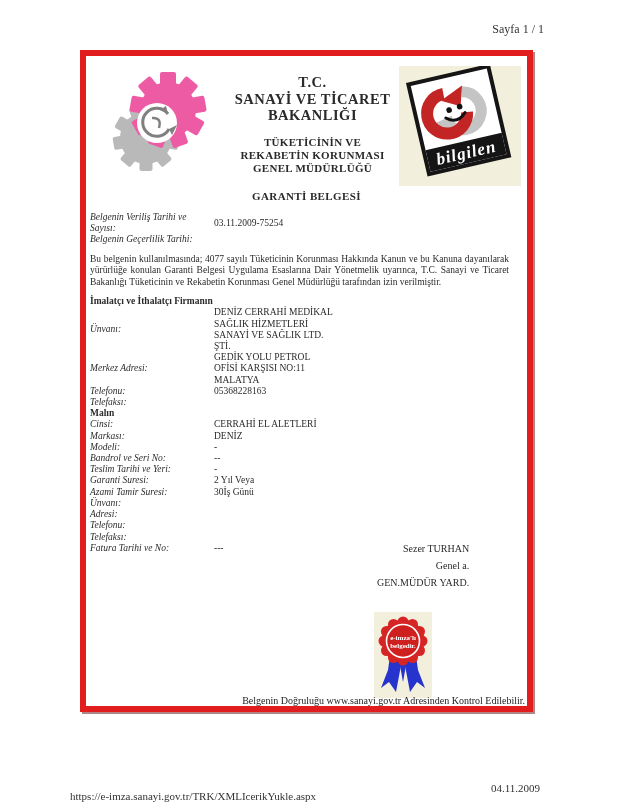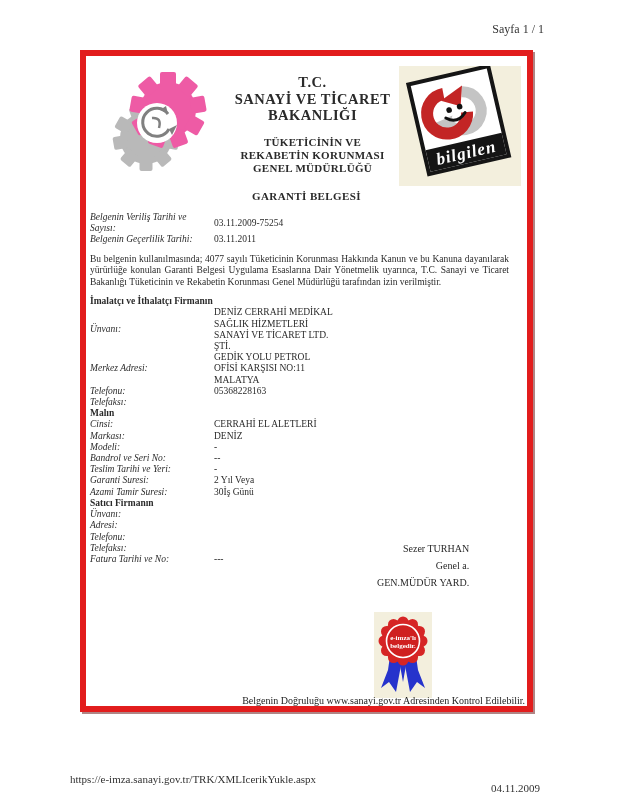--- a/index.html
+++ b/index.html
@@ -22,21 +22,21 @@
   .fields{padding:10px 8px 0 4px;font-size:9.5px;line-height:1.18;}
   .frow{display:flex;align-items:center;}
   .flabel{width:124px;flex:0 0 124px;font-style:italic;}
   .fvalue{flex:1;}
   .sect{font-weight:bold;}
   .legal{margin:8px 8px 7px 0;text-align:justify;line-height:1.25;padding-right:2px;}
   .sig-block{position:absolute;left:291px;top:488px;font-size:10px;line-height:1.0;}
   .sig-block div{margin-bottom:7px;text-align:right;}
   .badge{position:absolute;left:288px;top:556px;}
   .verify-note{position:absolute;right:2px;bottom:0;font-size:10px;color:#222;font-family:Liberation Serif, serif;}
-  .footer-url{position:absolute;left:70px;bottom:17px;font-size:11px;color:#333;}
+  .footer-url{position:absolute;left:70px;bottom:0;font-size:11px;color:#333;}
   .footer-date{position:absolute;right:80px;bottom:8px;font-size:11px;color:#333;}
   .logo{flex:0 0 auto;}
   svg text{font-family:"Liberation Serif","DejaVu Serif",serif;}
 </style>
 </head>
 <body>
 
 <div class="sheet-label">Sayfa 1 / 1</div>
 
 <div class="doc-box">
@@ -115,33 +115,32 @@
   <div class="doc-title">GARANTİ BELGESİ</div>
 
   <div class="fields">
 
     <div class="frow">
       <div class="flabel">Belgenin Veriliş Tarihi ve Sayısı:</div>
       <div class="fvalue">03.11.2009-75254</div>
     </div>
     <div class="frow">
       <div class="flabel">Belgenin Geçerlilik Tarihi:</div>
-      <div class="fvalue">03.11.2011</div>
     </div>
 
     <div class="legal">Bu belgenin kullanılmasında; 4077 sayılı Tüketicinin Korunması Hakkında Kanun ve bu Kanuna dayanılarak yürürlüğe konulan Garanti Belgesi Uygulama Esaslarına Dair Yönetmelik uyarınca, T.C. Sanayi ve Ticaret Bakanlığı Tüketicinin ve Rekabetin Korunması Genel Müdürlüğü tarafından izin verilmiştir.</div>
 
     <div class="sect">İmalatçı ve İthalatçı Firmanın</div>
 
     <div class="frow">
       <div class="flabel">Ünvanı:</div>
       <div class="fvalue">
         <div>DENİZ CERRAHİ MEDİKAL</div>
         <div>SAĞLIK HİZMETLERİ</div>
-        <div>SANAYİ VE TİCARET LTD.</div>
+        <div>SANAYİ VE SAĞLIK LTD.</div>
         <div>ŞTİ.</div>
       </div>
     </div>
     <div class="frow">
       <div class="flabel">Merkez Adresi:</div>
       <div class="fvalue">
         <div>GEDİK YOLU PETROL</div>
         <div>OFİSİ KARŞISI NO:11</div>
         <div>MALATYA</div>
       </div>
@@ -179,21 +178,20 @@
     </div>
     <div class="frow">
       <div class="flabel">Garanti Suresi:</div>
       <div class="fvalue">2 Yıl Veya</div>
     </div>
     <div class="frow">
       <div class="flabel">Azami Tamir Suresi:</div>
       <div class="fvalue">30İş Günü</div>
     </div>
 
-    <div class="sect">Satıcı Firmanın</div>
 
     <div class="frow">
       <div class="flabel">Ünvanı:</div>
       <div class="fvalue"></div>
     </div>
     <div class="frow">
       <div class="flabel">Adresi:</div>
       <div class="fvalue"></div>
     </div>
     <div class="frow">

